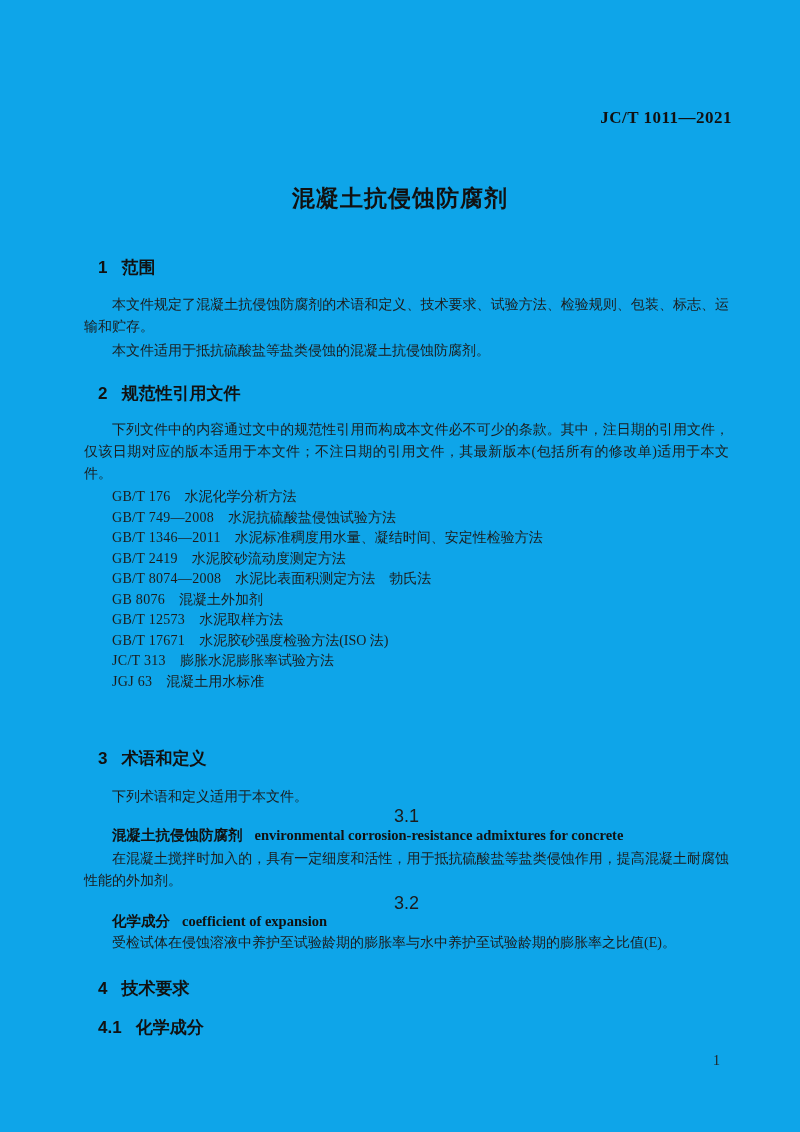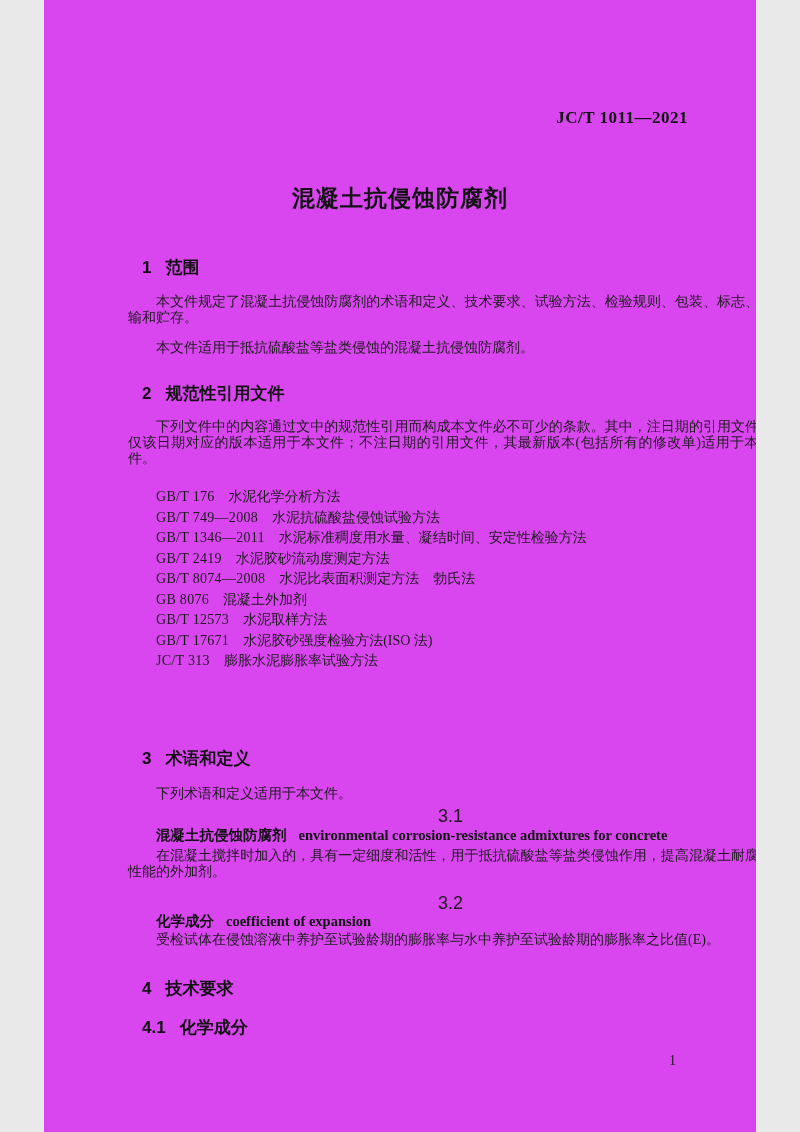--- a/index.html
+++ b/index.html
@@ -1,22 +1,22 @@
 <!DOCTYPE html>
 <html><head>
 <meta charset="utf-8">
 <style>
   * { margin: 0; padding: 0; box-sizing: border-box; }
   html, body { background: #e9e9e9; }
   .page {
     position: relative;
-    width: 712px;
+    width: 800px;
     height: 1132px;
     margin: 0 auto;
-    background: #d946ef;
+    background: #0ea5e9;
     color: #1c1c1c;
     font-family: "Liberation Serif", serif;
     overflow: hidden;
   }
   .header-code {
     position: absolute;
     top: 108px;
     right: 68px;
     font-family: "Liberation Serif", serif;
     font-weight: bold;
@@ -46,21 +46,21 @@
   .sec-h {
     font-family: "Liberation Sans", sans-serif;
     font-weight: bold;
     font-size: 17px;
     color: #111;
     padding-left: 14px;
   }
   .sec-h .sec-num { margin-right: 14px; }
   .para {
     font-size: 14px;
-    line-height: 16px;
+    line-height: 22px;
     text-align: justify;
     text-indent: 2em;
     color: #1c1c1c;
   }
   .ref-list { list-style: none; padding-left: 28px; }
   .ref-item { font-size: 14px; line-height: 20.5px; white-space: nowrap; }
   .ref-code { letter-spacing: 0.3px; }
   .ref-title { margin-left: 14px; }
   .term-num { font-size: 18px; font-family: "Liberation Sans", sans-serif; color: #1c1c1c; text-align: center; }
   .term-line { padding-left: 28px; font-size: 14.5px; }
@@ -111,20 +111,21 @@
     <ul class="blk ref-list" style="top:487px">
       <li class="ref-item"><span class="ref-code">GB/T 176</span><span class="ref-title">水泥化学分析方法</span></li>
       <li class="ref-item"><span class="ref-code">GB/T 749—2008</span><span class="ref-title">水泥抗硫酸盐侵蚀试验方法</span></li>
       <li class="ref-item"><span class="ref-code">GB/T 1346—2011</span><span class="ref-title">水泥标准稠度用水量、凝结时间、安定性检验方法</span></li>
       <li class="ref-item"><span class="ref-code">GB/T 2419</span><span class="ref-title">水泥胶砂流动度测定方法</span></li>
       <li class="ref-item"><span class="ref-code">GB/T 8074—2008</span><span class="ref-title">水泥比表面积测定方法　勃氏法</span></li>
       <li class="ref-item"><span class="ref-code">GB 8076</span><span class="ref-title">混凝土外加剂</span></li>
       <li class="ref-item"><span class="ref-code">GB/T 12573</span><span class="ref-title">水泥取样方法</span></li>
       <li class="ref-item"><span class="ref-code">GB/T 17671</span><span class="ref-title">水泥胶砂强度检验方法(ISO 法)</span></li>
       <li class="ref-item"><span class="ref-code">JC/T 313</span><span class="ref-title">膨胀水泥膨胀率试验方法</span></li>
+      <li class="ref-item"><span class="ref-code">JGJ 63</span><span class="ref-title">混凝土用水标准</span></li>
     </ul>
 
     <div class="blk sec-h" style="top:747px">
       <span class="sec-num">3</span><span>术语和定义</span>
     </div>
     <div class="blk para" style="top:786px">下列术语和定义适用于本文件。</div>
 
     <div class="blk term-num" style="top:806px">3.1</div>
     <div class="blk term-line" style="top:826px">
       <span class="term-zh">混凝土抗侵蚀防腐剂</span><span class="term-en">environmental corrosion-resistance admixtures for concrete</span>

